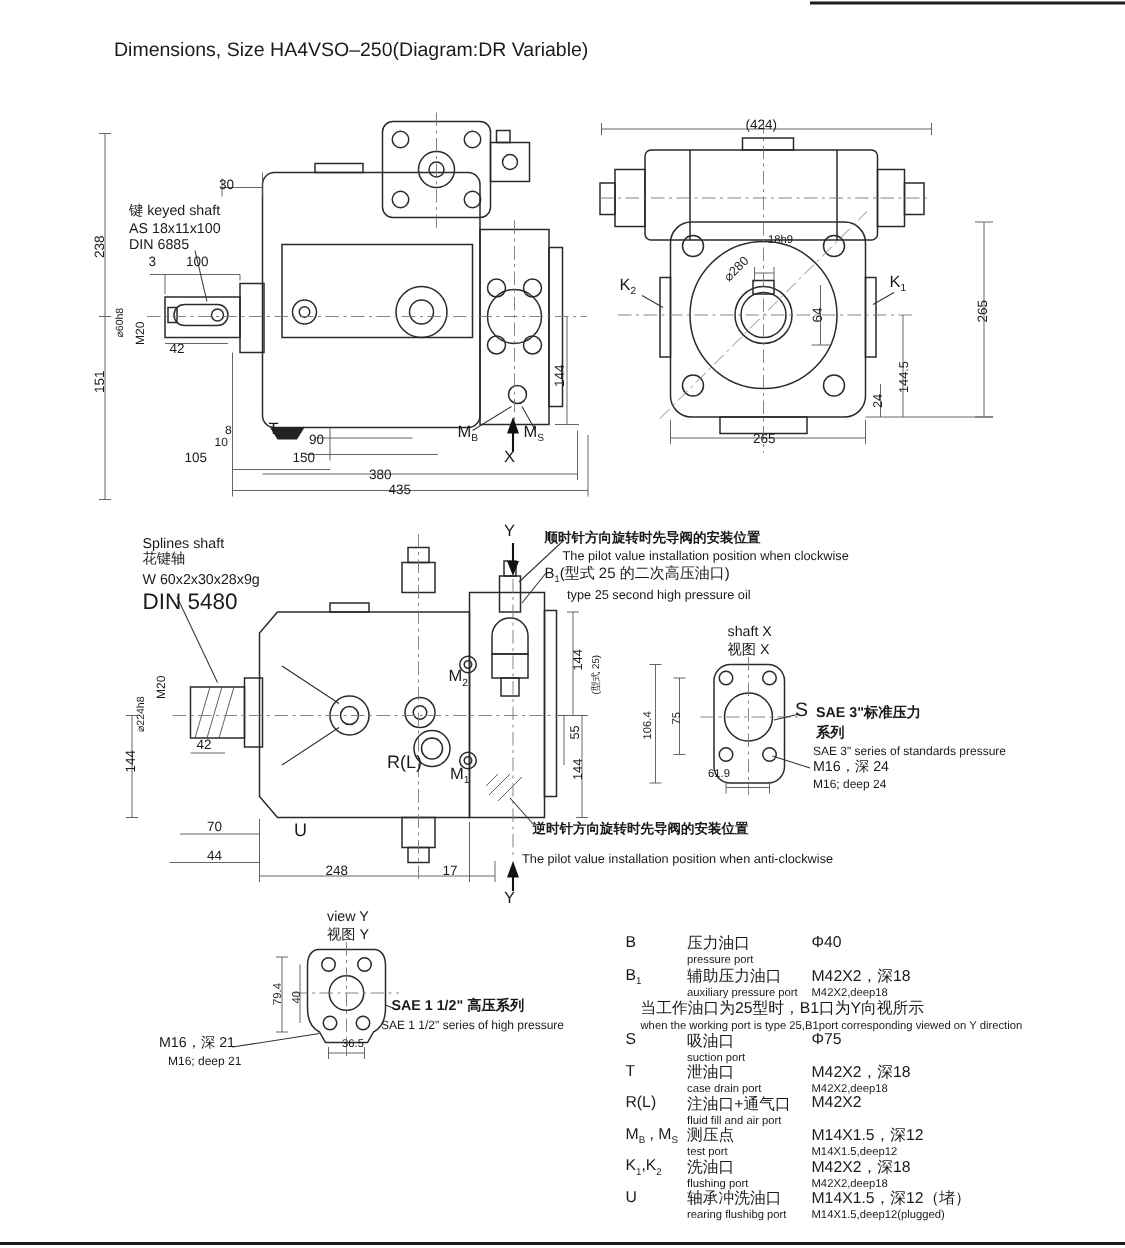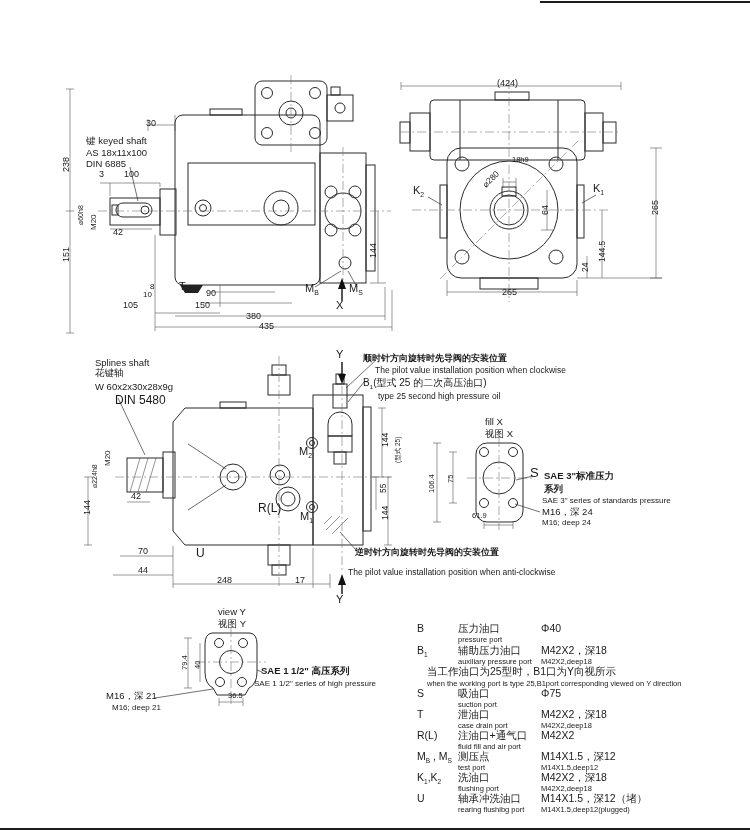--- a/index.html
+++ b/index.html
@@ -27,20 +27,21 @@
   svg{overflow:visible;}
 </style>
 </head>
 <body>
 
 <div class="page">
 
   <div class="hline" style="left:540px;top:1px;width:210px;height:2px;"></div>
   <div class="hline" style="left:0;top:828px;width:750px;height:2px;"></div>
 
+  <div class="title2">Dimensions, Size HA4VSO–250(Diagram:DR Variable)</div>
 
   <svg class="panel" style="left:60px;top:75px" width="335" height="265" viewBox="0 0 335 265">
     <g stroke="#2a2a2a" fill="none" stroke-width="1">
       <rect x="115" y="40" width="145" height="170" rx="8"></rect>
       <rect x="150" y="34" width="32" height="6"></rect>
       <rect x="128" y="88" width="127" height="62"></rect>
       <circle cx="143" cy="133" r="8"></circle>
         <circle cx="143" cy="133" r="3.5"></circle>
       <circle cx="221" cy="133" r="17"></circle>
         <circle cx="221" cy="133" r="8"></circle>
@@ -337,21 +338,21 @@
       <span class="lbl rot" style="left: 481px; top: 183px; font-size: 8.5px; transform: rotate(-45deg);">⌀280</span>
       <span class="lbl" style="left: 512px; top: 156px; font-size: 7.5px;">18h9</span>
       <span class="lbl rot" style="left: 541px; top: 215px; font-size: 9px; transform: rotate(-90deg);">64</span>
       <span class="lbl rot" style="left: 598px; top: 262px; font-size: 8.5px; transform: rotate(-90deg);">144.5</span>
       <span class="lbl rot" style="left: 581px; top: 272px; font-size: 8.5px; transform: rotate(-90deg);">24</span>
       <span class="lbl rot" style="left: 651px; top: 215px; font-size: 9px; transform: rotate(-90deg);">265</span>
       <span class="lbl" style="left: 502px; top: 288px; font-size: 9px;">265</span>
       <span class="lbl" style="left: 95px; top: 358px; font-size: 9.5px;">Splines shaft</span>
       <span class="lbl" style="left: 95px; top: 369px; font-size: 9.5px; font-family: Liberation Serif, serif;">花键轴</span>
       <span class="lbl" style="left: 95px; top: 382px; font-size: 9.5px;">W 60x2x30x28x9g</span>
-      <span class="lbl" style="left: 95px; top: 394px; font-size: 12px; margin-left: 20px;">DIN 5480</span>
+      <span class="lbl" style="left: 95px; top: 394px; font-size: 15px;">DIN 5480</span>
       <span class="lbl rot" style="left: 104px; top: 466px; font-size: 8px; transform: rotate(-90deg);">M20</span>
       <span class="lbl rot" style="left: 91px; top: 488px; font-size: 7px; transform: rotate(-90deg);">⌀224h8</span>
       <span class="lbl rot" style="left: 83px; top: 515px; font-size: 9px; transform: rotate(-90deg);">144</span>
       <span class="lbl" style="left: 131px; top: 492px; font-size: 9px;">42</span>
       <span class="lbl" style="left: 138px; top: 547px; font-size: 9px;">70</span>
       <span class="lbl" style="left: 138px; top: 566px; font-size: 9px;">44</span>
       <span class="lbl" style="left: 217px; top: 576px; font-size: 9px;">248</span>
       <span class="lbl" style="left: 295px; top: 576px; font-size: 9px;">17</span>
       <span class="lbl" style="left: 196px; top: 547px; font-size: 12px;">U</span>
       <span class="lbl" style="left: 258px; top: 502px; font-size: 12px;">R(L)</span>
@@ -362,21 +363,21 @@
       <span class="lbl rot" style="left: 381px; top: 447px; font-size: 8.5px; transform: rotate(-90deg);">144</span>
       <span class="lbl rot" style="left: 395px; top: 463px; font-size: 6.5px; transform: rotate(-90deg);">(型式 25)</span>
       <span class="lbl rot" style="left: 379px; top: 493px; font-size: 8.5px; transform: rotate(-90deg);">55</span>
       <span class="lbl rot" style="left: 381px; top: 520px; font-size: 8.5px; transform: rotate(-90deg);">144</span>
       <span class="lbl" style="left: 363px; top: 354px; font-size: 9px; font-weight: bold;">顺时针方向旋转时先导阀的安装位置</span>
       <span class="lbl" style="left: 375px; top: 366px; font-size: 8.5px;">The pilot value installation position when clockwise</span>
       <span class="lbl" style="left: 363px; top: 378px; font-size: 10px;"><span>B</span><sub>1</sub><span>(型式 25 的二次高压油口)</span></span>
       <span class="lbl" style="left: 378px; top: 392px; font-size: 8.5px;">type 25 second high pressure oil</span>
       <span class="lbl" style="left: 355px; top: 548px; font-size: 9px; font-weight: bold;">逆时针方向旋转时先导阀的安装位置</span>
       <span class="lbl" style="left: 348px; top: 568px; font-size: 8.5px;">The pilot value installation position when anti-clockwise</span>
-      <span class="lbl" style="left: 485px; top: 417px; font-size: 9.5px;">fill X</span>
+      <span class="lbl" style="left: 485px; top: 417px; font-size: 9.5px;">shaft X</span>
       <span class="lbl" style="left: 485px; top: 429px; font-size: 9.5px;">视图 X</span>
       <span class="lbl rot" style="left: 428px; top: 493px; font-size: 7.5px; transform: rotate(-90deg);">106.4</span>
       <span class="lbl rot" style="left: 447px; top: 483px; font-size: 7.5px; transform: rotate(-90deg);">75</span>
       <span class="lbl" style="left: 472px; top: 512px; font-size: 7.5px;">61.9</span>
       <span class="lbl" style="left: 530px; top: 466px; font-size: 13px;">S</span>
       <span class="lbl" style="left: 544px; top: 471px; font-size: 9.5px; font-weight: bold;">SAE 3"标准压力</span>
       <span class="lbl" style="left: 544px; top: 484px; font-size: 9.5px; font-weight: bold;">系列</span>
       <span class="lbl" style="left: 542px; top: 497px; font-size: 8px;">SAE 3" series of standards pressure</span>
       <span class="lbl" style="left: 542px; top: 507px; font-size: 9.5px;">M16，深 24</span>
       <span class="lbl" style="left: 542px; top: 519px; font-size: 8px;">M16; deep 24</span>

